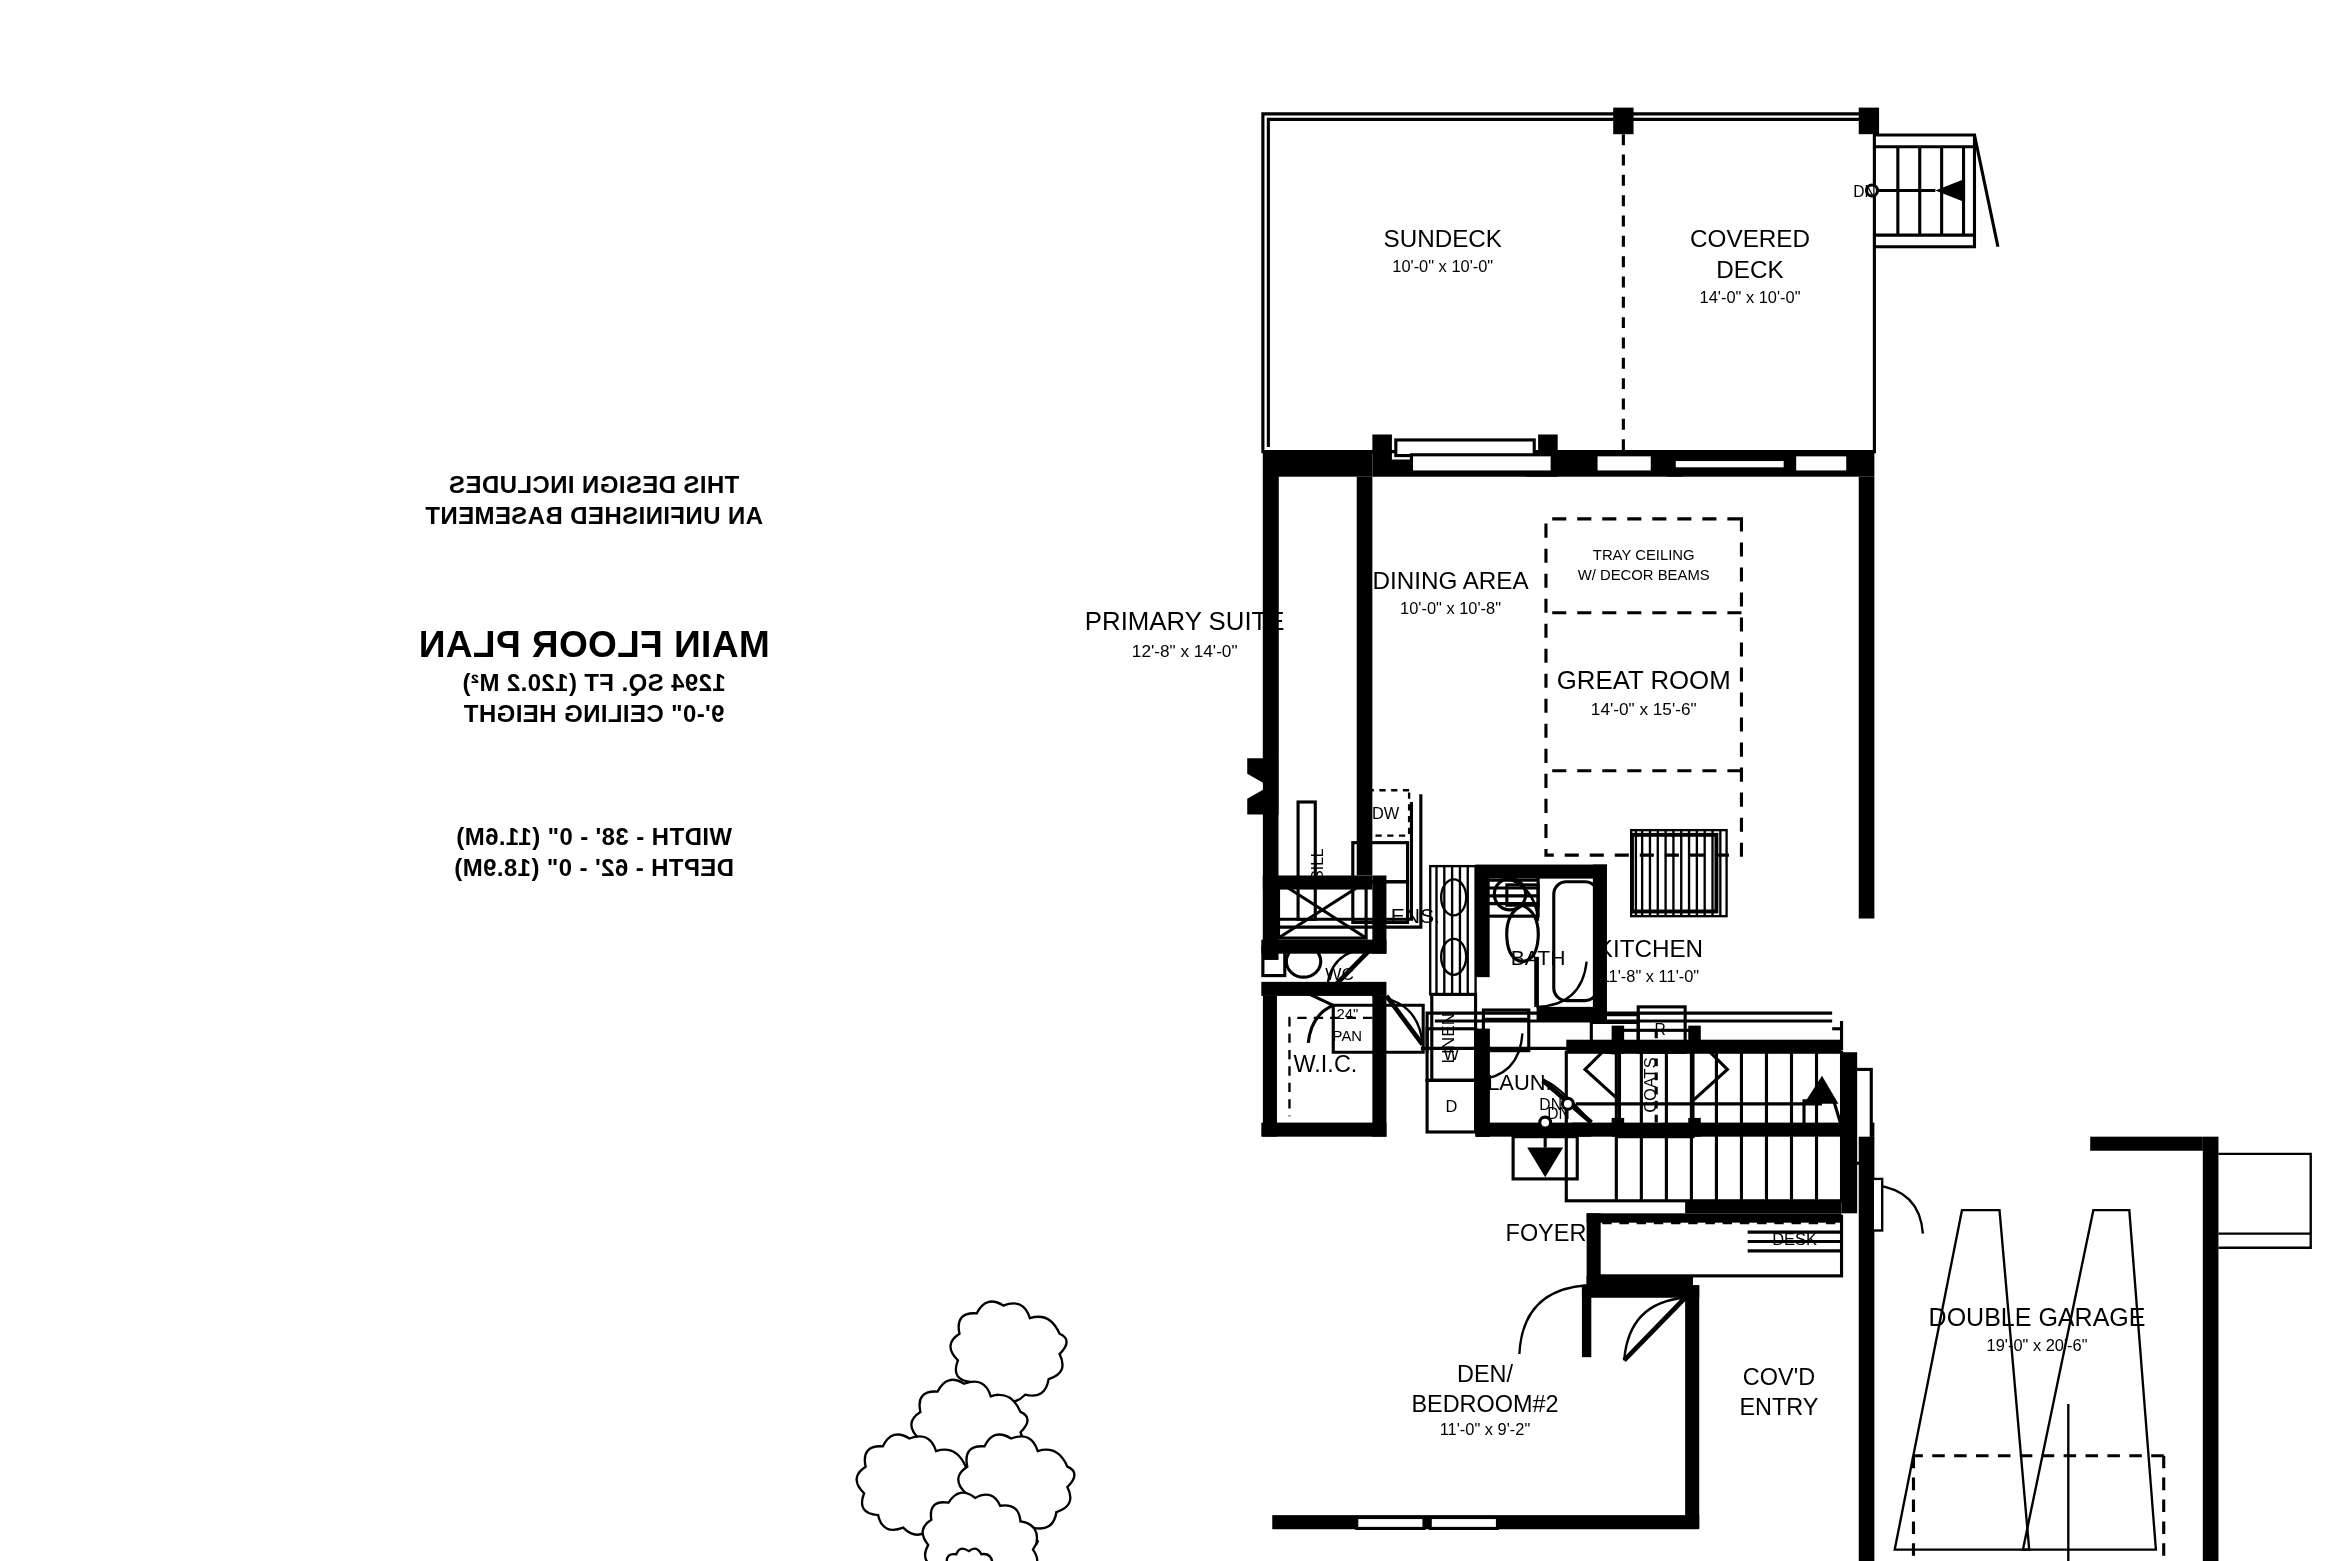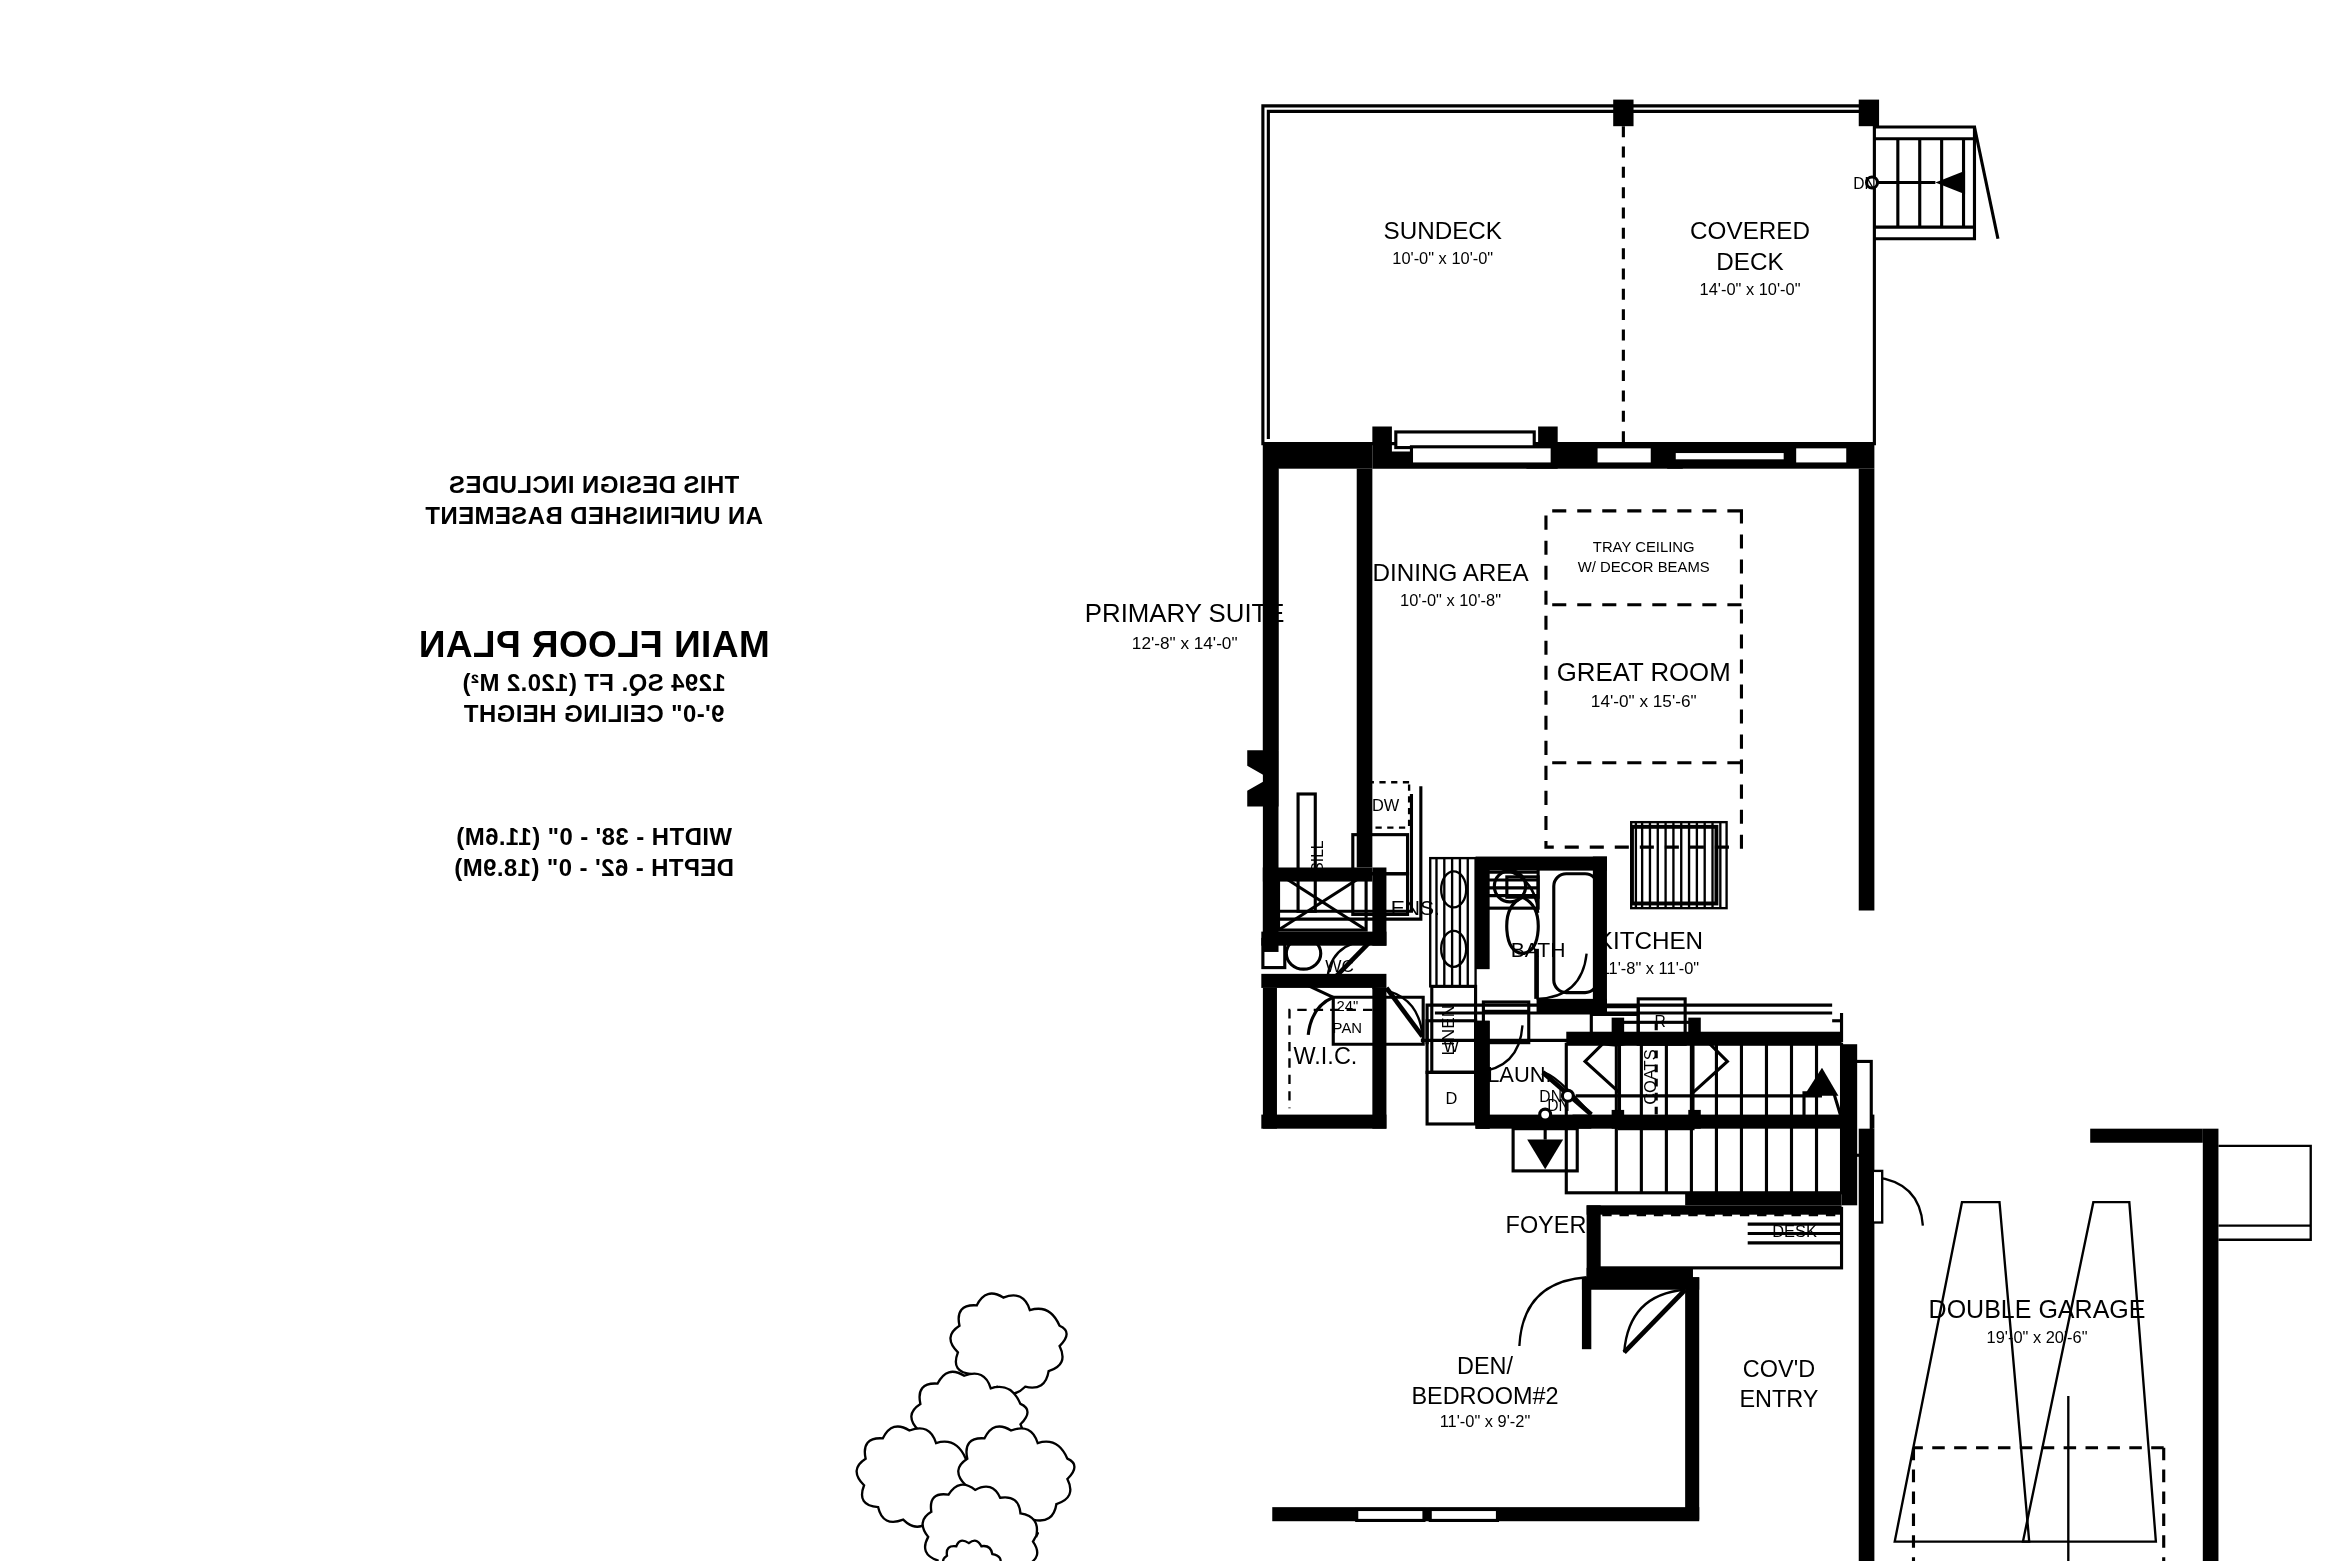--- a/index.html
+++ b/index.html
@@ -9,21 +9,21 @@
   
   #text-block{position:absolute;left:336px;top:469px;width:516px;
               transform:scaleX(-1);transform-origin:center center;text-align:center;}
   .tline{font-weight:bold;letter-spacing:0.4px;white-space:nowrap;}
   .note1{font-size:24px;line-height:31px;}
   .bigtitle{font-size:37px;line-height:44px;margin-top:92px;}
   .sub{font-size:24px;line-height:31px;}
   .dims{font-size:24px;line-height:31px;margin-top:92px;}
 
   
-  #plan-wrap{position:absolute;left:0;top:4px;width:2342px;height:1127px;}
+  #plan-wrap{position:absolute;left:0;top:12px;width:2342px;height:1127px;}
   #plan-svg{position:absolute;left:0;top:0;}
 </style>
 </head>
 <body>
 
 <div id="text-block">
   <div class="tline note1">THIS DESIGN INCLUDES</div>
   <div class="tline note1">AN UNFINISHED BASEMENT</div>
   <div class="tline bigtitle">MAIN FLOOR PLAN</div>
   <div class="tline sub">1294 SQ. FT (120.2 M²)</div>

